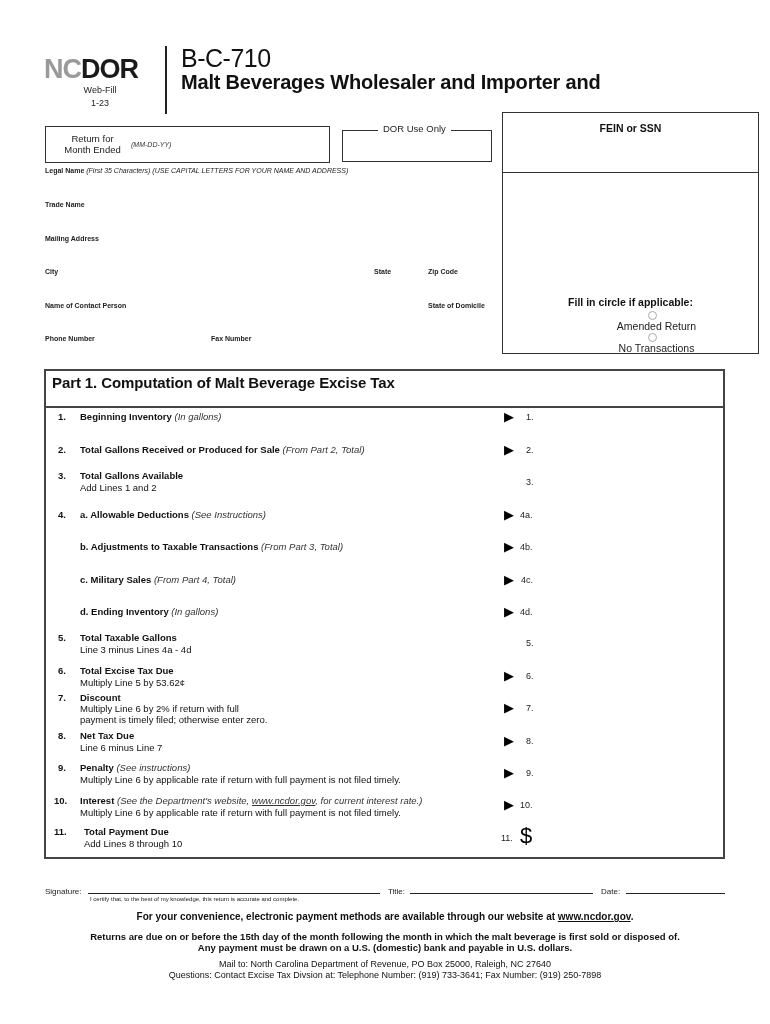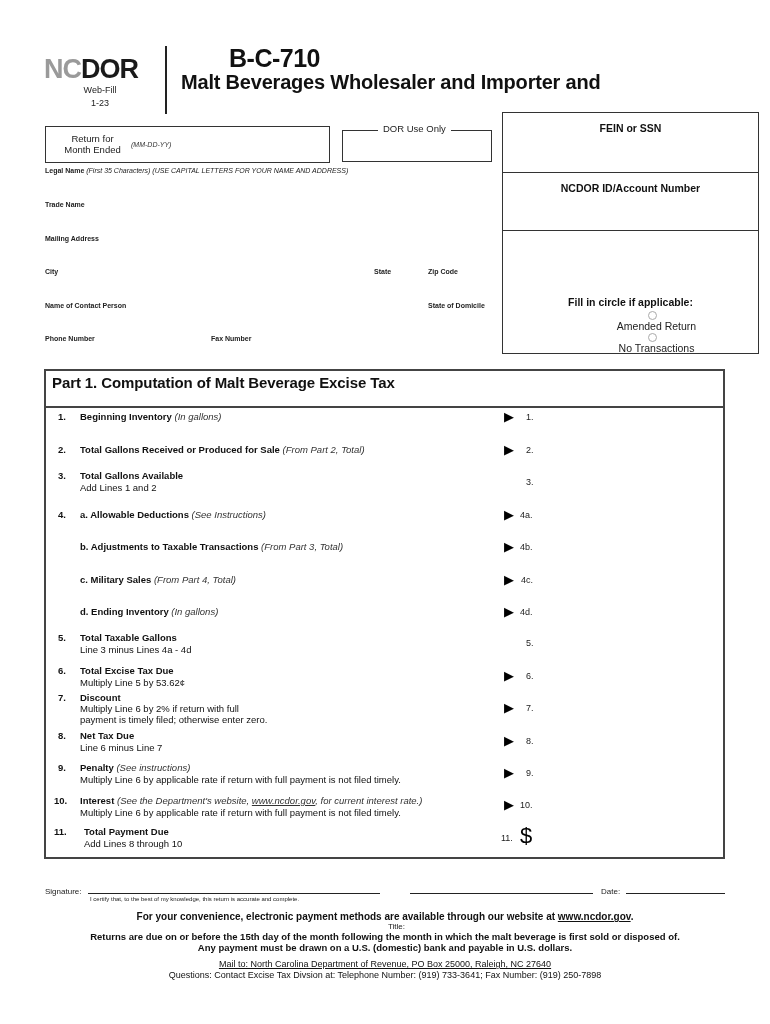--- a/index.html
+++ b/index.html
@@ -6,21 +6,21 @@
   html, body { width: 770px; height: 1024px; background: #ffffff; overflow: hidden; }
   body { font-family: "Liberation Sans", sans-serif; color: #111; position: relative; }
   .abs { position: absolute; }
 
   
   .logo { left: 44px; top: 56px; width: 104px; font-weight: bold; font-size: 27px; letter-spacing: -1px; line-height: 26px; }
   .logo .nc { color: #9a9a9a; }
   .logo .dor { color: #1a1a1a; }
   .webfill { left: 44px; top: 84px; width: 112px; text-align: center; font-size: 9px; line-height: 13px; color: #222; }
   .vline { left: 165px; top: 46px; width: 2px; height: 68px; background: #222; }
-  .formno { left: 181px; top: 44px; font-size: 25px; font-weight: bold; letter-spacing: -0.5px; margin-left: 48px; }
+  .formno { left: 181px; top: 44px; font-size: 25px; font-weight: normal; letter-spacing: -0.5px; }
   .title1 { left: 181px; top: 71px; font-size: 20px; font-weight: bold; line-height: 22px; letter-spacing: -0.2px; }
 
   
   .box { border: 1.5px solid #333; }
   .return-box { left: 45px; top: 126px; width: 285px; height: 37px; }
   .return-label { left: 55px; top: 133px; width: 75px; text-align: center; font-size: 9.5px; line-height: 11px; color: #222; }
   .mmddyy { left: 131px; top: 141px; font-size: 7px; font-style: italic; color: #333; }
   .dor-box { left: 342px; top: 130px; width: 150px; height: 32px; }
   .dor-label { left: 378px; top: 123px; padding: 0 5px; background: #fff; font-size: 9.5px; color: #222; }
 
@@ -74,21 +74,20 @@
 <div class="abs return-label">
   <div>Return for</div>
   <div>Month Ended</div>
 </div>
 <div class="abs mmddyy">(MM-DD-YY)</div>
 <div class="abs box dor-box"></div>
 <div class="abs dor-label">DOR Use Only</div>
 
 <div class="abs right-col">
   <div class="right-cell" style="top:0;height:60px;"><span>FEIN or SSN</span></div>
-  <div class="right-cell" style="top:60px;height:58px;"><span>NCDOR ID/Account Number</span></div>
   <div class="right-cell last" style="top:176px;height:64px;padding-top:7px;">
     <div class="fill-title">Fill in circle if applicable:</div>
     <div class="radio-row">
         <span class="radio"></span>
         <span>Amended Return</span>
       </div>
     <div class="radio-row" style="margin-top:1px;">
         <span class="radio"></span>
         <span>No Transactions</span>
       </div>
@@ -213,22 +212,22 @@
   <span class="arrow" style="left:458px;top:428px;">▶</span>
   <span class="lnref" style="left:474px;top:429px;">10.</span>
 
   <span class="lnref" style="left:455px;top:462px;">11.</span>
   <span class="dollar" style="left:474px;top:452px;">$</span>
 </div>
 
 <div class="abs small" style="left:45px;top:887px;">Signature:</div>
 <div class="abs sigline" style="left:88px;top:893px;width:292px;"></div>
 <div class="abs certify" style="left:90px;top:896px;">I certify that, to the best of my knowledge, this return is accurate and complete.</div>
-<div class="abs small" style="left:388px;top:922px;text-align:right;">Title:</div>
+<div class="abs small" style="left:388px;top:887px;text-align:right;">Title:</div>
 <div class="abs sigline" style="left:410px;top:893px;width:183px;"></div>
 <div class="abs small" style="left:601px;top:887px;">Date:</div>
 <div class="abs sigline" style="left:626px;top:893px;width:99px;"></div>
 
 <div class="abs footer-text footer-bold" style="top:911px;font-size:10px;"><span>For your convenience, electronic payment methods are available through our website at </span><span class="u">www.ncdor.gov</span><span>.</span></div>
 <div class="abs footer-text footer-bold" style="top:931px;font-size:9.5px;">Returns are due on or before the 15th day of the month following the month in which the malt beverage is first sold or disposed of.</div>
 <div class="abs footer-text footer-bold" style="top:942px;font-size:9.5px;">Any payment must be drawn on a U.S. (domestic) bank and payable in U.S. dollars.</div>
-<div class="abs footer-text" style="top:959px;font-size:9px;text-decoration:underline;">Mail to:  North Carolina Department of Revenue, PO Box 25000, Raleigh, NC 27640</div>
+<div class="abs footer-text" style="top:959px;font-size:9px;">Mail to:  North Carolina Department of Revenue, PO Box 25000, Raleigh, NC 27640</div>
 <div class="abs footer-text" style="top:970px;font-size:9px;">Questions:  Contact Excise Tax Divsion at:  Telephone Number: (919) 733-3641;  Fax Number:  (919) 250-7898</div>
 
 </body></html>

